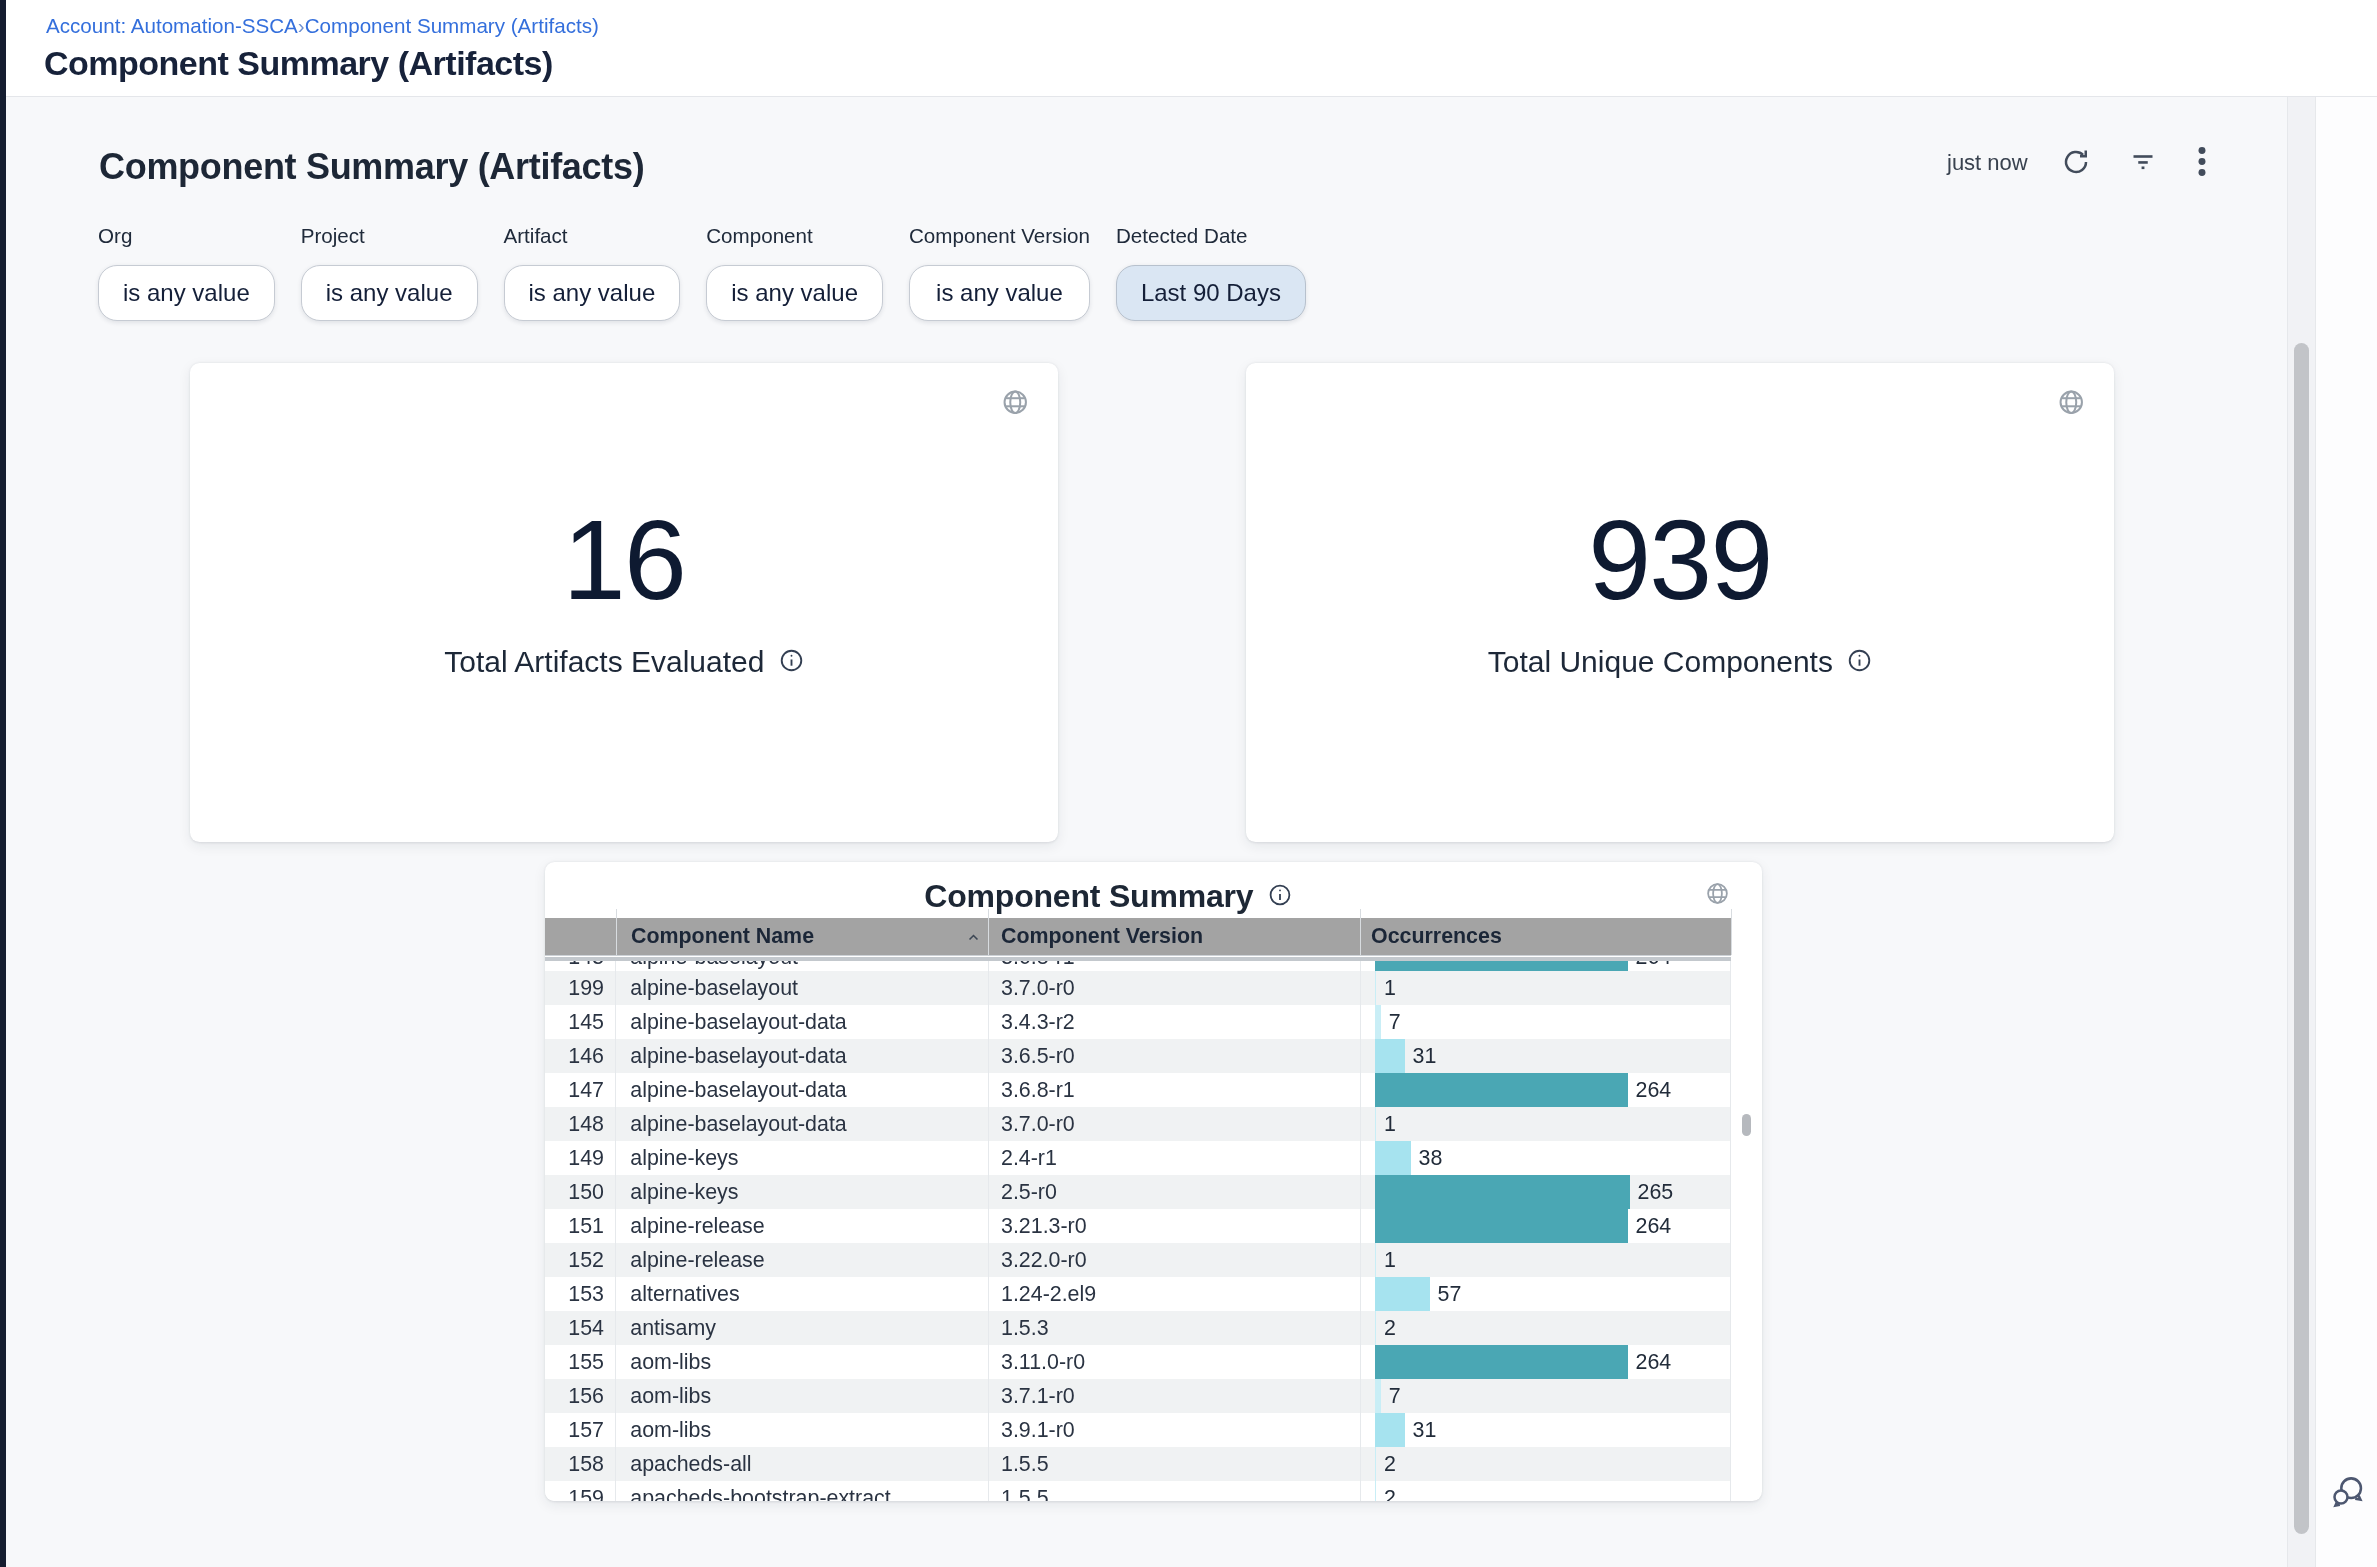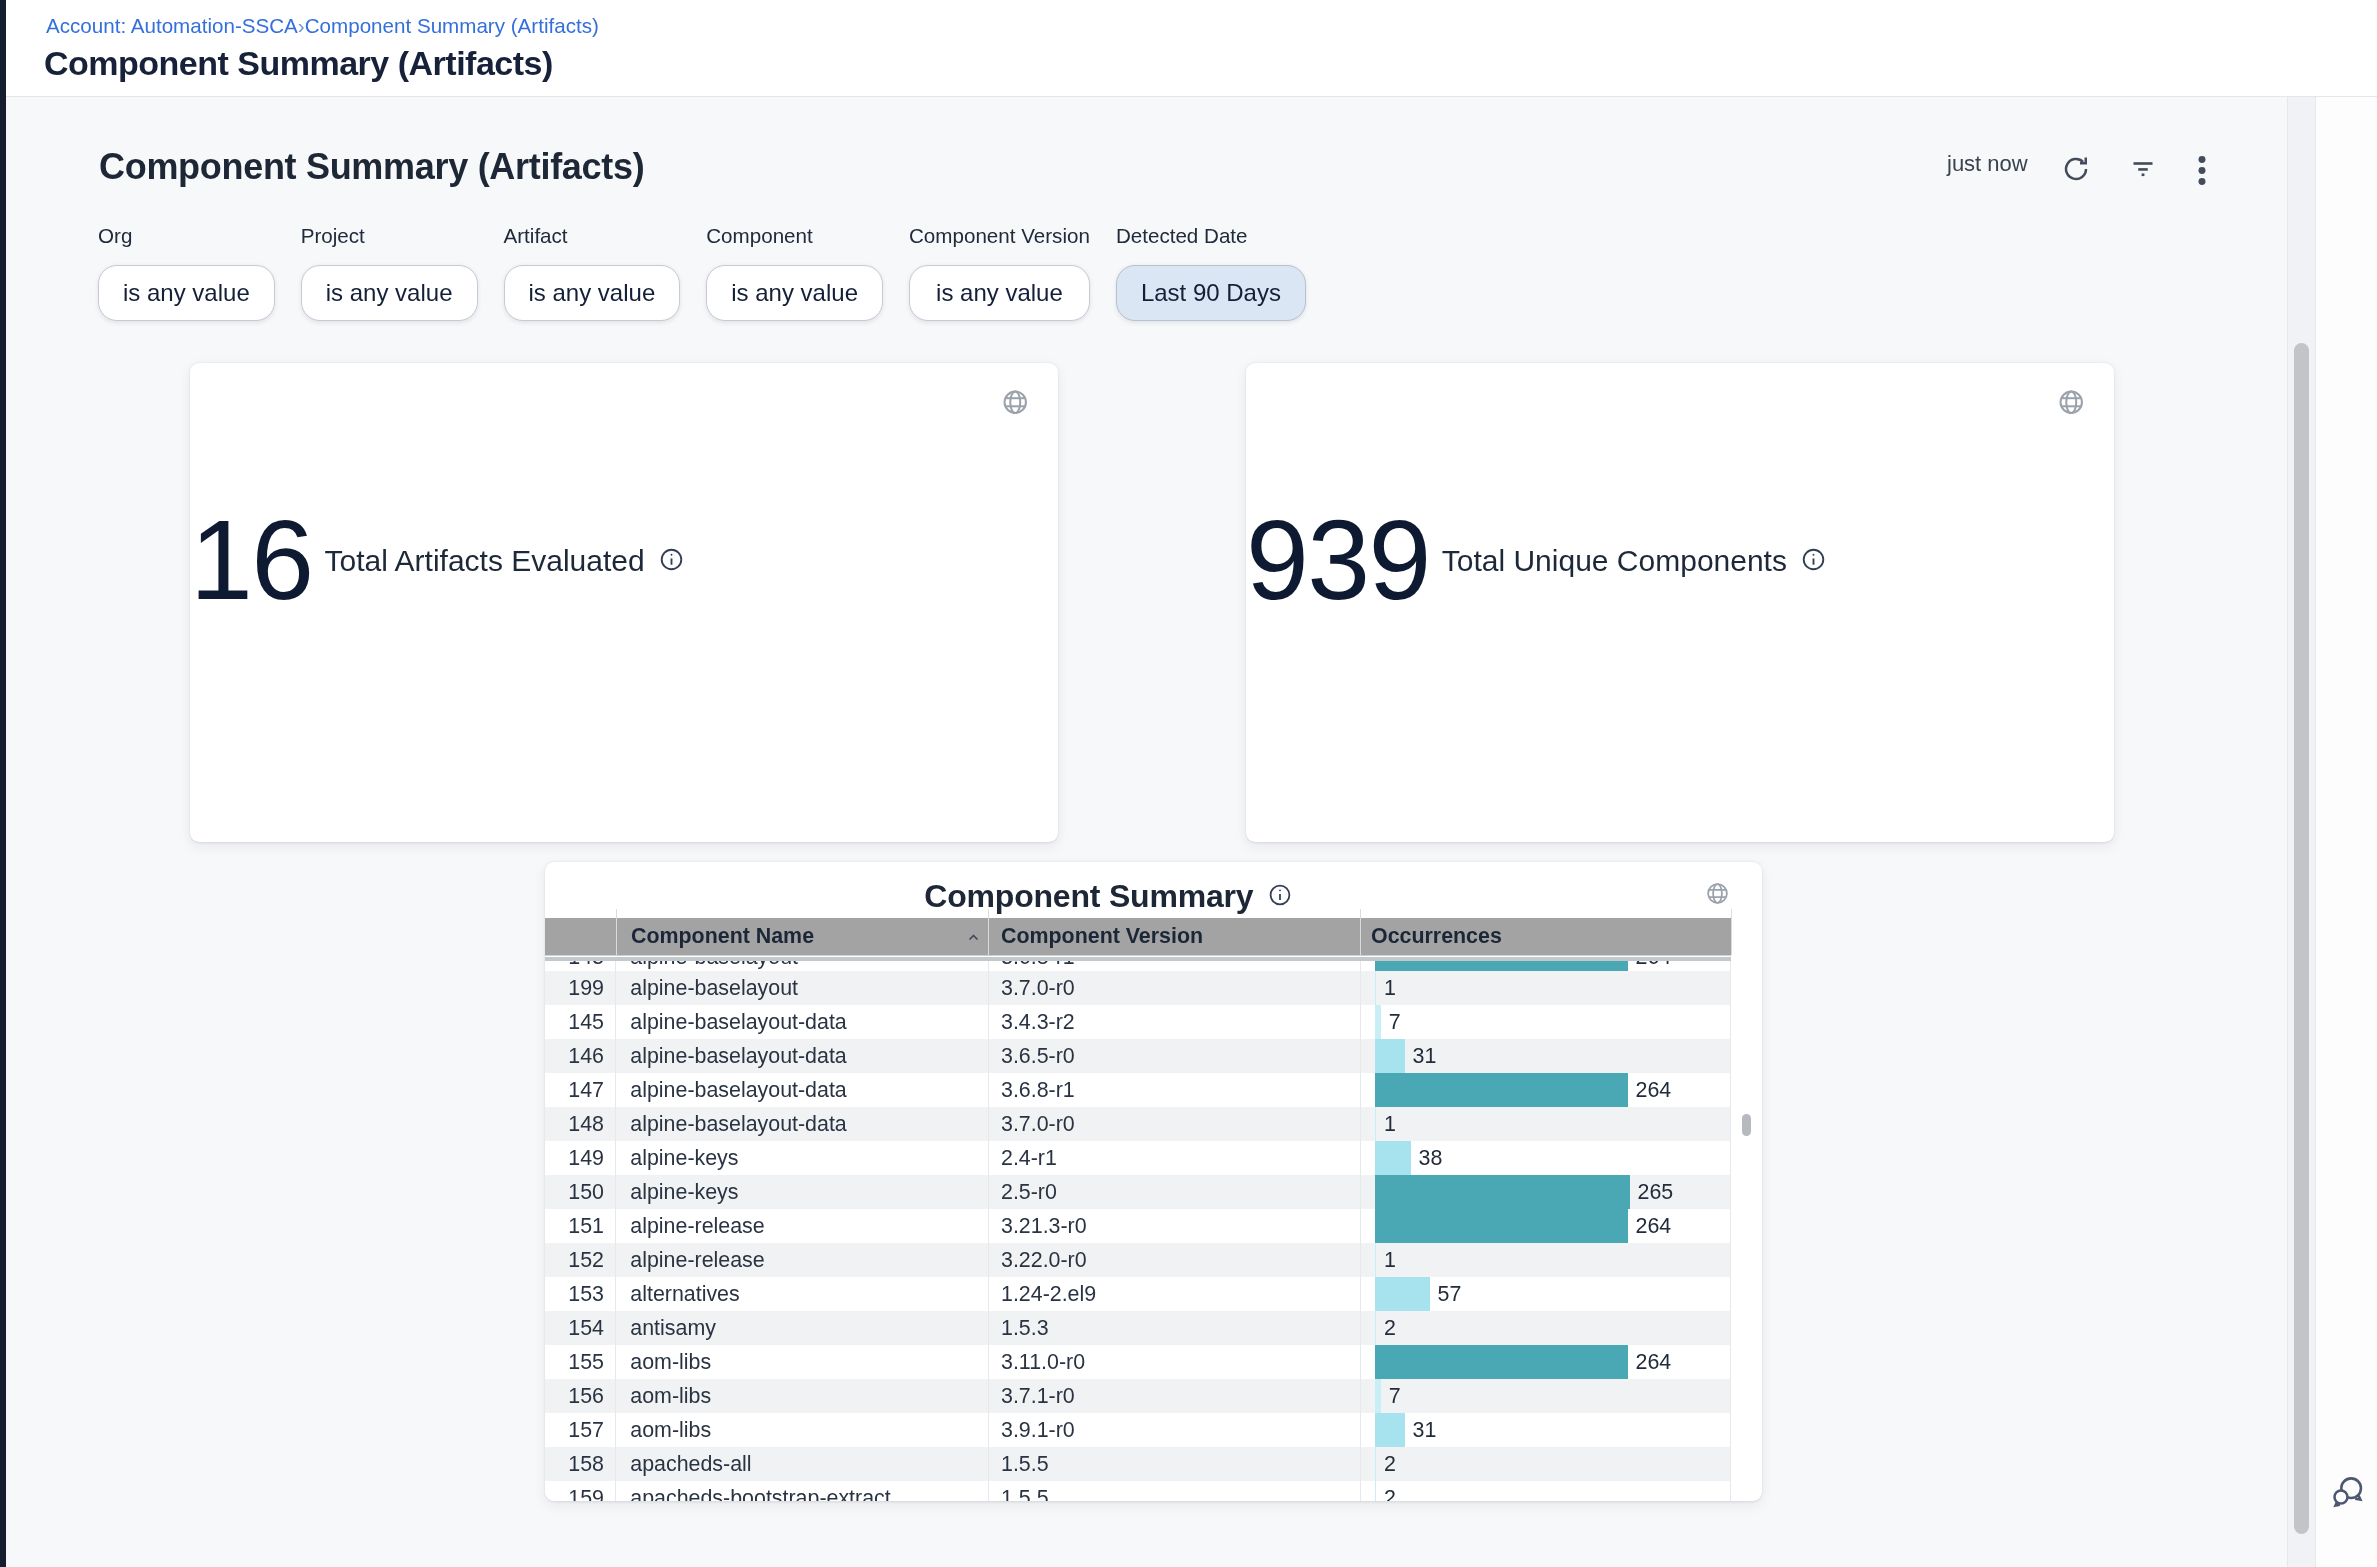--- a/index.html
+++ b/index.html
@@ -16,42 +16,42 @@
 
   
   .top-header { position:absolute; left:0; top:0; width:2377px; height:97px; background:#ffffff; border-bottom:1.6px solid #e4e6ea; z-index:20; }
   .breadcrumb { position:absolute; left:46px; top:14.3px; display:flex; align-items:center; gap:0; font-size:20.6px; }
   .crumb-link { color:#346fdc; text-decoration:none; cursor:pointer; }
   .crumb-sep { color:#6d8fd0; font-size:20.6px; }
   .page-title { position:absolute; left:44px; top:44px; font-size:34px; font-weight:700; color:#17223a; letter-spacing:-0.5px; }
 
   
   .dash-title { position:absolute; left:99px; top:146px; font-size:36px; font-weight:600; color:#1d2736; letter-spacing:-0.3px; }
-  .toolbar-controls { position:absolute; left:1947px; top:151px; height:44px; display:flex; align-items:flex-start; gap:30px; }
+  .toolbar-controls { position:absolute; left:1947px; top:141px; height:44px; display:flex; align-items:center; gap:30px; }
   .refreshed { font-size:22px; color:#39424f; }
   .icon-btn { background:none; border:none; cursor:pointer; display:flex; align-items:center; justify-content:center; padding:3.2px; }
 
   
   .filters { position:absolute; left:98px; top:224px; display:flex; gap:26px; }
   .filter-block { display:flex; flex-direction:column; }
   .filter-label { font-size:20.6px; color:#202b3b; height:28.5px; }
   .filter-btn { margin-top:12.7px; height:56px; min-width:170px; padding:0 24px;
     background:#fff; border:1.6px solid #c6cbd3; border-radius:19px;
     font-family:"Liberation Sans", sans-serif; font-size:24px; color:#141f38;
     box-shadow:0 1.6px 4px rgba(30,40,60,.10);
     display:flex; align-items:center; justify-content:center; cursor:pointer; }
   .filter-btn.active { background:#dae6f3; border-color:#b7c1cd; }
 
   
   .card { position:absolute; background:#fff; border-radius:9.5px;
     box-shadow:0 0.8px 2.4px rgba(25,35,55,.10), 0 4px 12.7px rgba(25,35,55,.08); }
   #card1 { left:190px; top:363px; width:868px; height:479px; }
   #card2 { left:1246px; top:363px; width:868px; height:479px; }
   .globe { position:absolute; right:28.5px; top:25px; cursor:pointer; }
-  .stat-wrap { display:flex; flex-direction:row; align-items:center; padding-top:141px; gap:12px; }
+  .stat-wrap { display:flex; flex-direction:column; align-items:center; padding-top:141px; gap:28px; }
   .stat-value { font-size:113px; font-weight:500; color:#0e1a31; line-height:1; letter-spacing:-1.6px; }
   .stat-label-row { display:flex; align-items:center; gap:14.3px; }
   .stat-label { font-size:30px; color:#1d2838; }
 
   
   #table-card { left:545px; top:862px; width:1217px; height:639px; overflow:hidden; }
   .table-title-row { position:absolute; left:0; top:16px; width:1126px; display:flex; justify-content:center; align-items:center; gap:14.3px; }
   .table-title { font-size:32px; font-weight:600; color:#1d2735; letter-spacing:-0.2px; }
   .thead { position:absolute; left:0; top:56px; width:1186px; height:38px; border-bottom:1.6px solid #ccd1d6; background:#a3a3a3; }
   .th { position:absolute; top:6.3px; font-size:21.4px; font-weight:700; color:#1b2637; }

